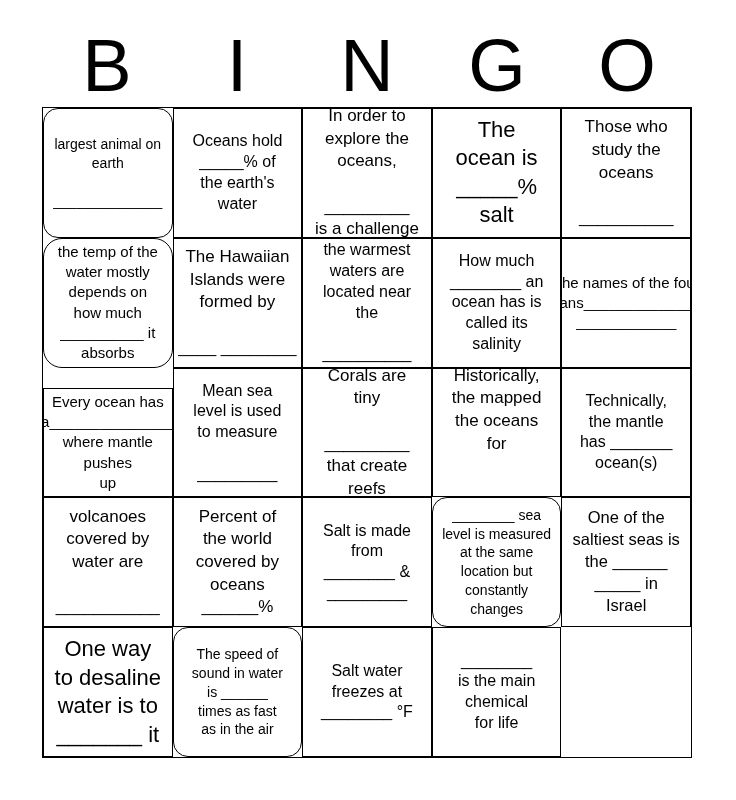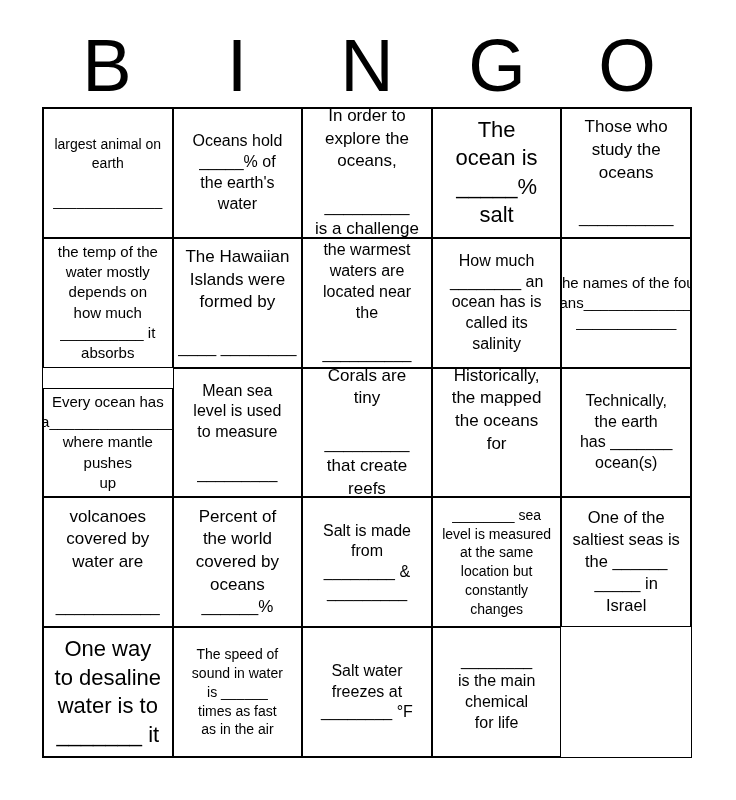--- a/index.html
+++ b/index.html
@@ -56,22 +56,22 @@
     align-items: center;
     justify-content: center;
     text-align: center;
     white-space: pre-line;
     padding: 2px 3px;
     overflow: hidden;
     line-height: 1.32;
   }
   .fs10 { font-size: 15px; line-height: 1.3; }
   .fs12 { font-size: 15px; line-height: 1.35; margin-top: 20px; }
-  .fs14 { font-size: 14px;   line-height: 1.35; }
-  .fs15 { font-size: 15px;   line-height: 1.35; }
+  .fs14 { font-size: 14px;   line-height: 1.35; border-radius: 15px; }
+  .fs15 { font-size: 15px;   line-height: 1.35; border-radius: 19px; }
   .fs16 { font-size: 16.5px; line-height: 1.33; }
   .fs17 { font-size: 17px;   line-height: 1.33; }
   .fs20 { font-size: 16px;   line-height: 1.3; }
   .fs22 { font-size: 22px;   line-height: 1.3; }
 </style>
 </head>
 <body>
 
 <div class="page">
 
@@ -150,21 +150,21 @@
 _________
 that create
 reefs</div>
     <div class="cell fs17">Historically,
 the mapped
 the oceans
 for
 
 _________</div>
     <div class="cell fs20">Technically,
-the earth
+the mantle
 has _______
 ocean(s)</div>
 
     <div class="cell fs17">volcanoes
 covered by
 water are
 
 ___________</div>
     <div class="cell fs17">Percent of
 the world

